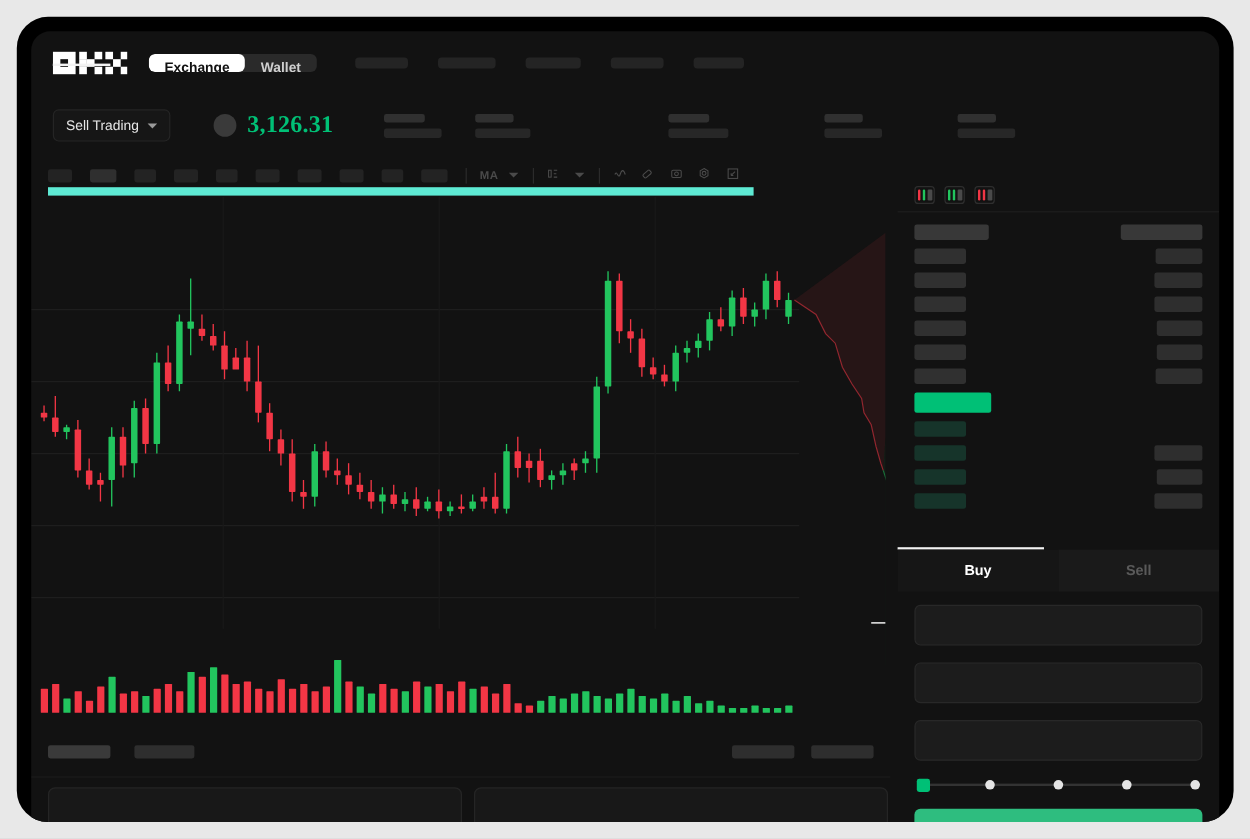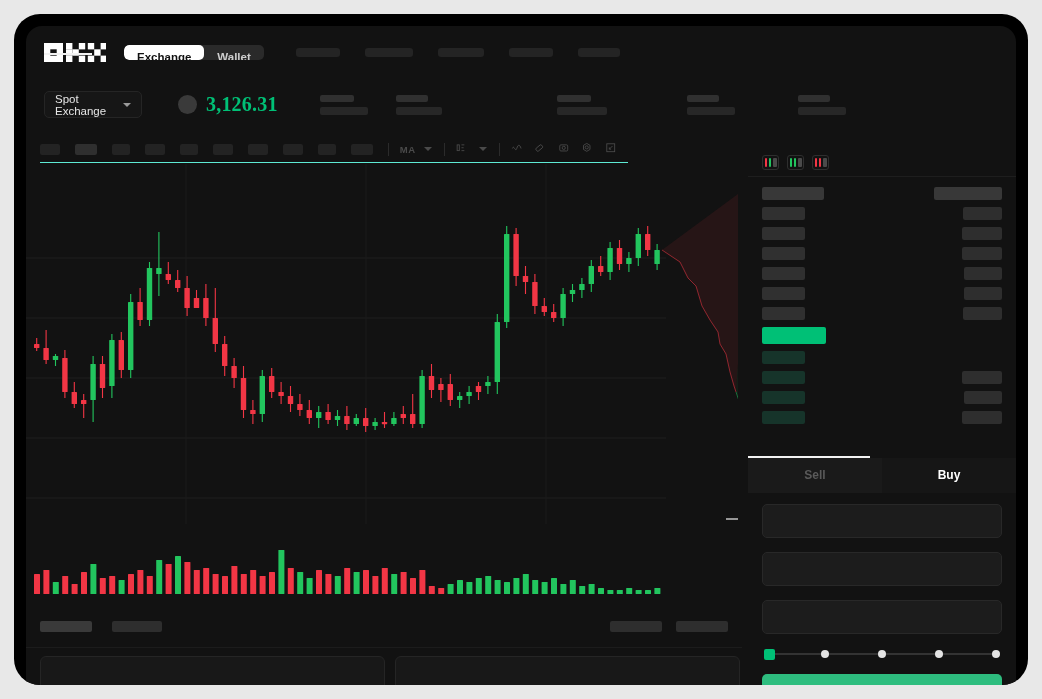--- a/index.html
+++ b/index.html
@@ -64,21 +64,21 @@
   }
   #price { font-size: 20px; font-weight: bold; color: #00c076; margin-left: 9px; letter-spacing: .2px; }
   #stats { display: flex; margin-left: 42px; gap: 0; align-items: center; }
   .stat { display: flex; flex-direction: column; gap: 5px; }
   .stat .s1 { height: 7px; border-radius: 2px; background: #303030; }
   .stat .s2 { height: 8px; border-radius: 2px; background: #272727; }
 
   
   #ctoolbar {
     position: absolute; left: 14px; top: 110px; width: 588px; height: 27px;
-    display: flex; align-items: center; gap: 0; border-bottom: 1px solid #5eead4;
+    display: flex; align-items: center; gap: 0; border-bottom: 7px solid #5eead4;
   }
   .tb-ph { height: 11px; border-radius: 2px; background: #232323; margin-right: 15px; }
   .tb-sep { width: 1px; height: 13px; background: #2b2b2b; margin-right: 11px; }
   .tb-lbl { font-size: 9.5px; color: #4a4a4a; font-weight: bold; margin-right: 8px; letter-spacing: .5px; }
   .tb-icon { width: 15px; height: 15px; margin-right: 12px; opacity: .42; }
   .tb-icon svg { display: block; }
   .tb-chev { width: 0; height: 0; border-left: 4px solid transparent;
              border-right: 4px solid transparent; border-top: 4px solid #4a4a4a; margin-right: 12px; }
 
   
@@ -164,21 +164,21 @@
           <div class="nav-ph" style="width: 44px;"></div>
           <div class="nav-ph" style="width: 48px;"></div>
           <div class="nav-ph" style="width: 46px;"></div>
           <div class="nav-ph" style="width: 44px;"></div>
           <div class="nav-ph" style="width: 42px;"></div>
         </div>
   </div>
 
   <div id="ticker">
     <div class="selector" style="width:98px">
-      <span>Spot Exchange</span>
+      <span>Sell Trading</span>
       <span class="chev"></span>
     </div>
 
 
     <div id="coin-dot"></div>
     <div id="price" style="color: rgb(0, 192, 118); font-family: Liberation Serif, serif;">3,126.31</div>
 
     <div id="stats">
           <div class="stat" style="margin-right: 28px;">
             <div class="s1" style="width: 34px;"></div>
@@ -574,22 +574,22 @@
           </div>
           <div class="ob-row dim">
             <div class="ob-cell ob-left" style="width: 43px;"></div>
             <div class="ob-cell ob-right" style="width: 40px;"></div>
           </div>
         </div>
 
     <div id="bs">
       <div id="bs-top"></div>
       <div id="bs-tabs">
+        <div class="bs-tab active">Buy</div>
         <div class="bs-tab">Sell</div>
-        <div class="bs-tab active">Buy</div>
       </div>
       <div id="form">
         <div class="field"></div>
         <div class="field"></div>
         <div class="field"></div>
         <div id="slider">
           <div id="slider-track"></div>
           <div id="slider-handle" style="left: 0px;"></div>
         <div class="sdot" style="left: 57px;"></div>
               <div class="sdot" style="left: 114px;"></div>

